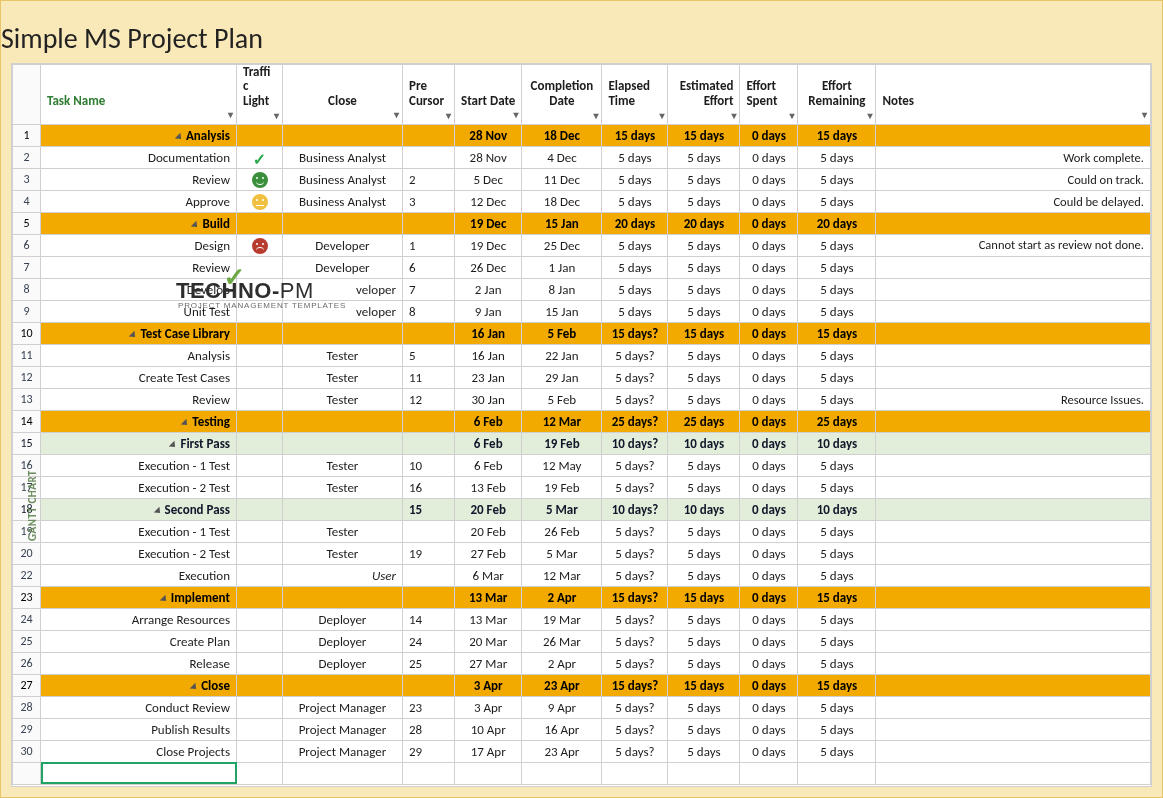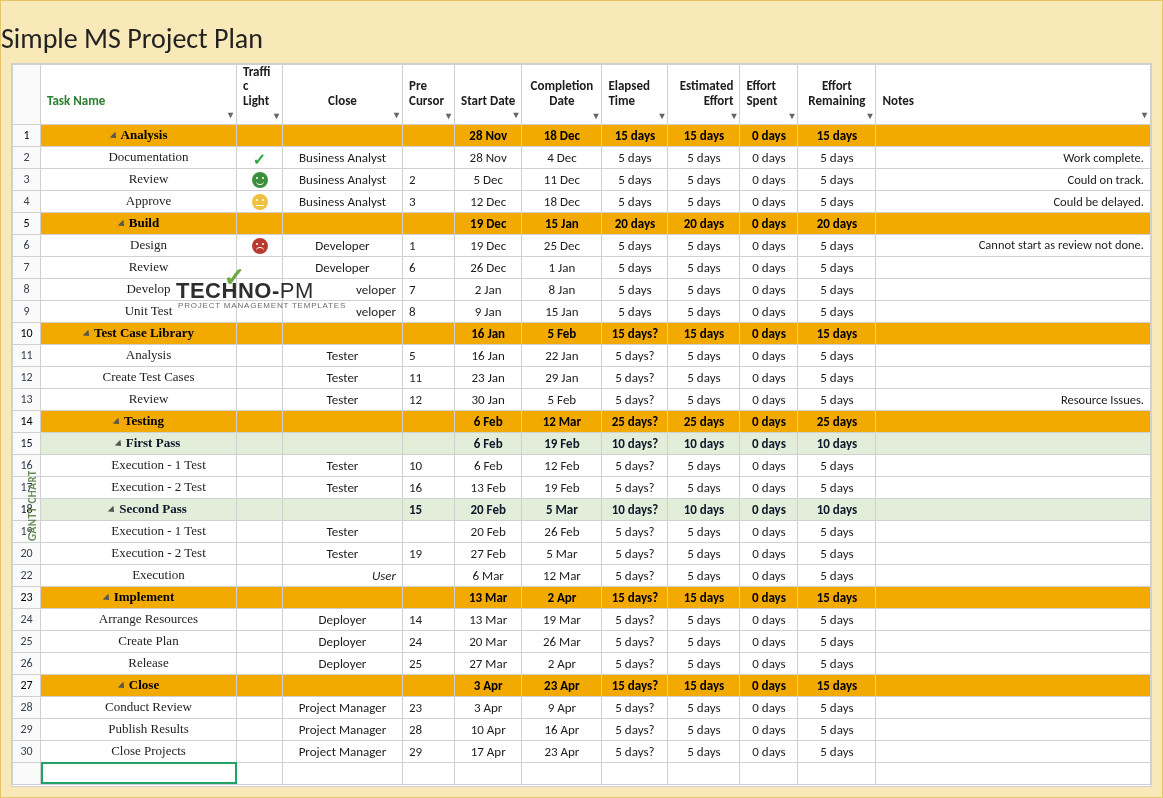--- a/index.html
+++ b/index.html
@@ -53,21 +53,21 @@
   col.effrem   {width:78px;}
   col.notes    {width:auto;}
 
   thead th{background:#fff;position:relative;vertical-align:bottom;padding-bottom:16px;height:36px;}
   thead th.taskname-hdr{color:#2E7D32;}
   thead th .drop{position:absolute;right:3px;bottom:3px;font-size:10px;color:#666;}
   thead th.rownum-hdr{background:#FAFAFA;}
 
   tbody td{text-align:center;}
   tbody td.rownum{background:#FAFAFA;color:var(--row-num-fg);text-align:center;font-size:12px;}
-  tbody td.taskname{text-align:center;font-family:Liberation Serif, serif;}
+  tbody td.taskname{text-align:right;}
   tbody td.owner   {text-align:left;}
   tbody td.notes   {text-align:right;font-size:12.5px;}
   tbody td.precurs {text-align:left;}
 
   tr.section td{background:var(--orange);font-weight:700;color:#000;}
   tr.section td.rownum{background:#FAFAFA;font-weight:400;}
   tr.subsection td{background:var(--green-hdr);font-weight:700;color:#0f172a;}
   tr.subsection td.rownum{background:#FAFAFA;font-weight:400;}
 
   
@@ -371,21 +371,21 @@
             <td>10 days</td>
             <td class="notes"></td>
           </tr>
           <tr>
             <td class="rownum">16</td>
             <td class="taskname indent2">Execution - 1 Test</td>
             <td></td>
             <td class="owner" style="text-align: center;">Tester</td>
             <td class="precurs">10</td>
             <td>6 Feb</td>
-            <td>12 Feb</td>
+            <td>12 May</td>
             <td>5 days?</td>
             <td>5 days</td>
             <td>0 days</td>
             <td>5 days</td>
             <td class="notes"></td>
           </tr>
           <tr>
             <td class="rownum">17</td>
             <td class="taskname indent2">Execution - 2 Test</td>
             <td></td>

